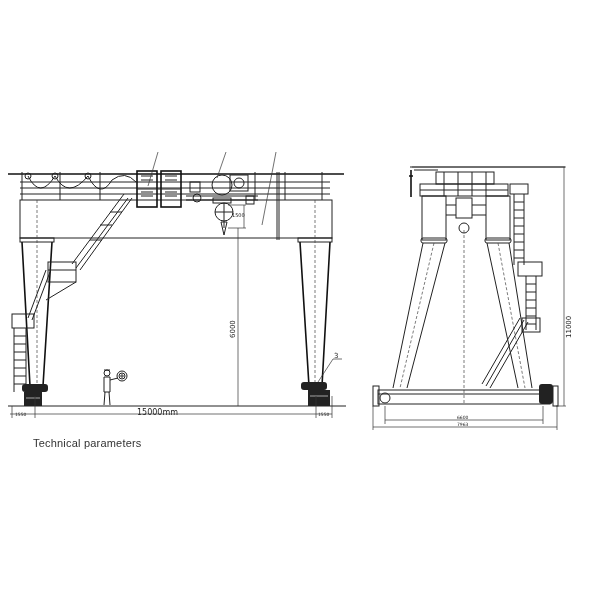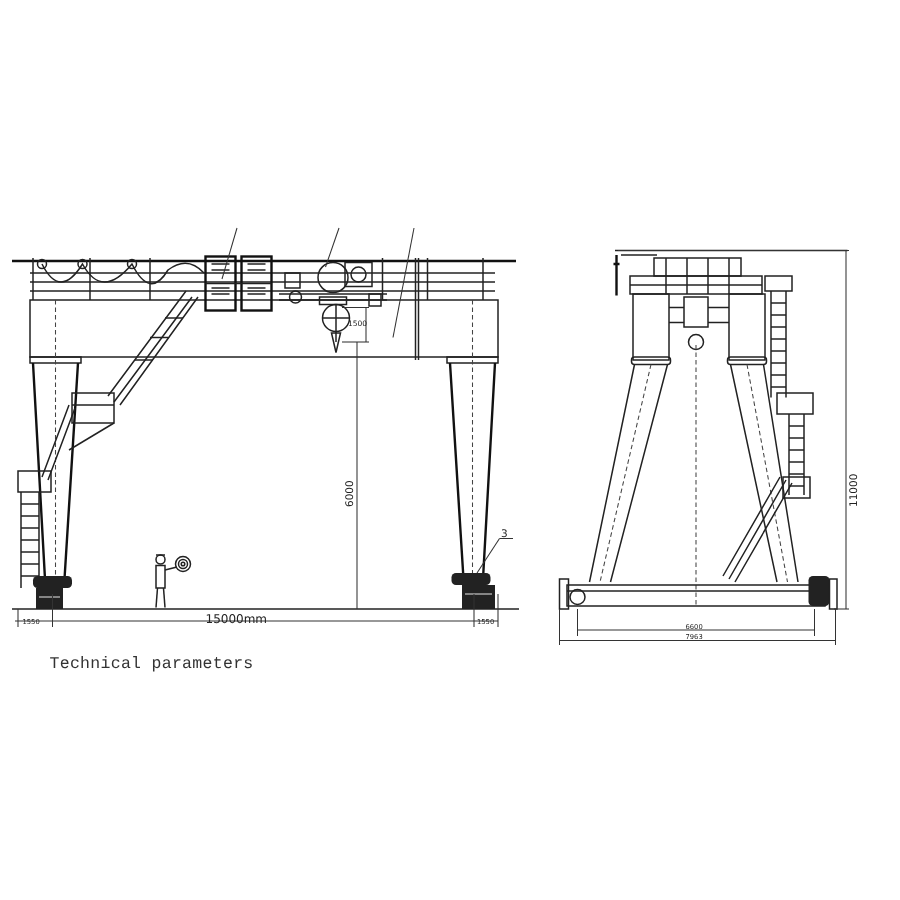--- a/index.html
+++ b/index.html
@@ -1,18 +1,18 @@
 <!DOCTYPE html>
 <html><head>
 <meta charset="utf-8">
 <style>
   html, body { margin: 0; padding: 0; background: #ffffff; }
   body { width: 600px; height: 600px; position: relative; overflow: hidden; font-family: "Liberation Sans", sans-serif; }
   svg { position: absolute; left: 0; top: 0; }
-  .caption { position: absolute; left: 33px; top: 437px; font-size: 11px; color: #333333; letter-spacing: 0.2px; font-family: Liberation Mono, monospace; }
+  .caption { position: absolute; left: 33px; top: 437px; font-size: 11px; color: #333333; letter-spacing: 0.2px; font-family: Liberation Sans, sans-serif; }
   .ln { stroke: #222; stroke-width: 1; fill: none; }
   .th { stroke: #111; stroke-width: 1.6; fill: none; }
   .dash { stroke: #444; stroke-width: 0.7; stroke-dasharray: 3 2; fill: none; }
   .dim { stroke: #333; stroke-width: 0.7; fill: none; }
   .txt { font-family: "DejaVu Sans", sans-serif; fill: #222; }
 </style>
 </head>
 <body>
 
 <svg width="600" height="600" viewBox="0 0 600 600">

